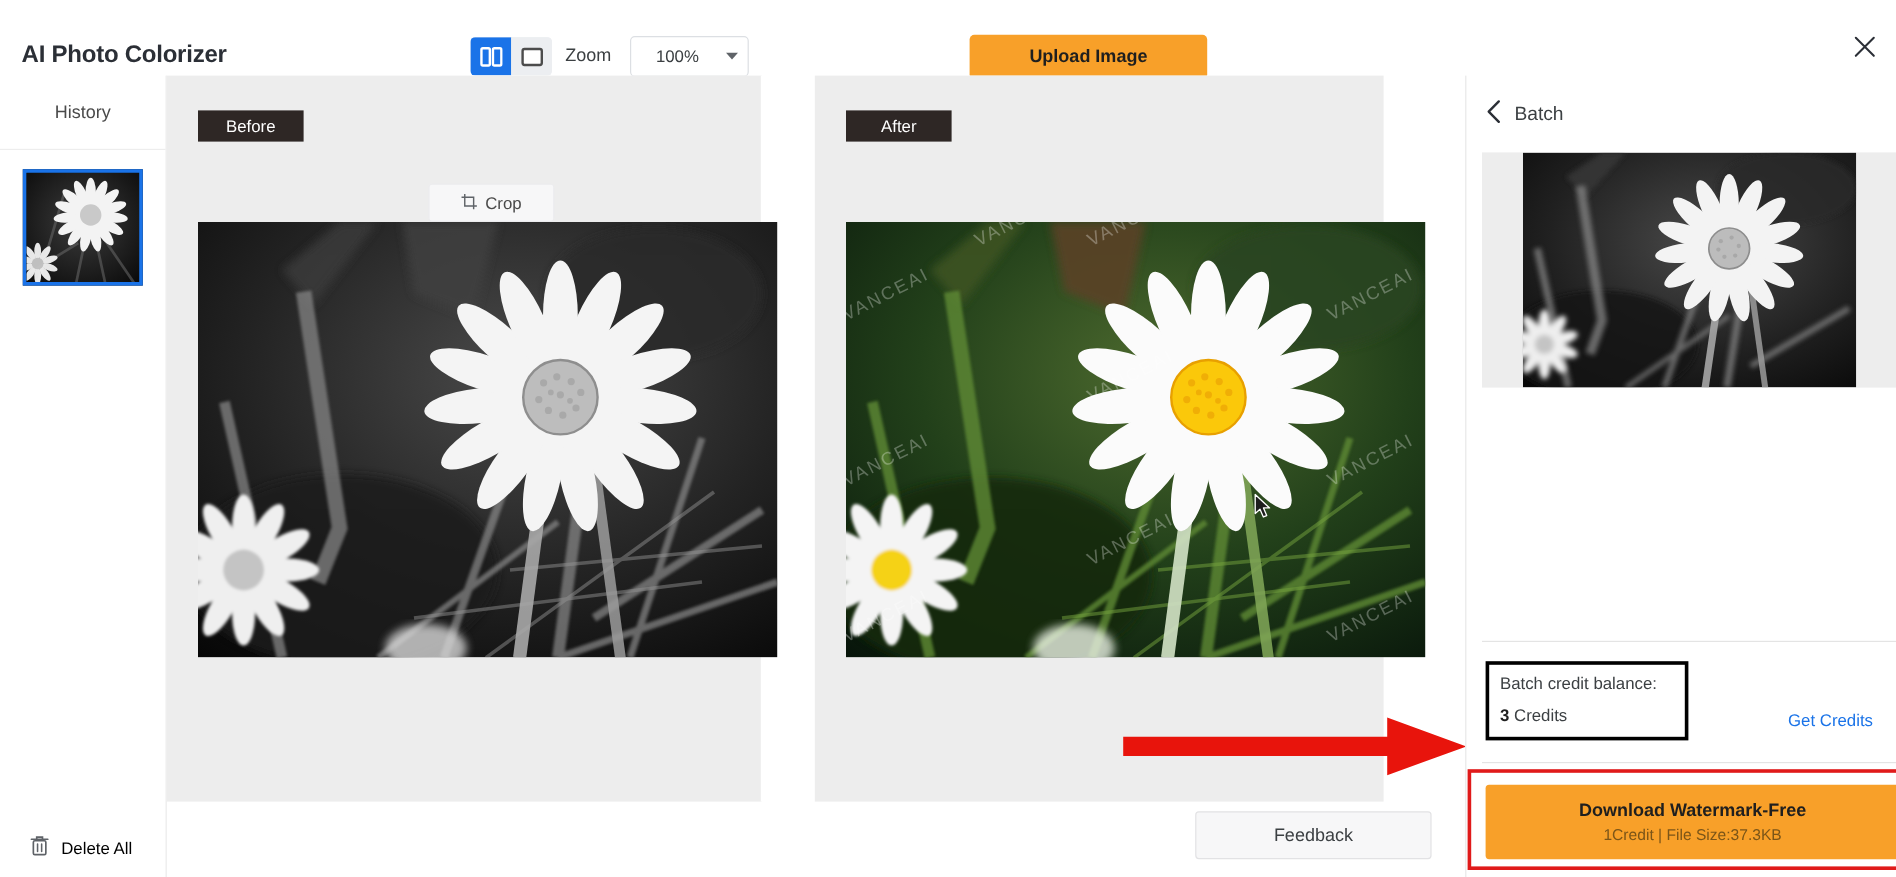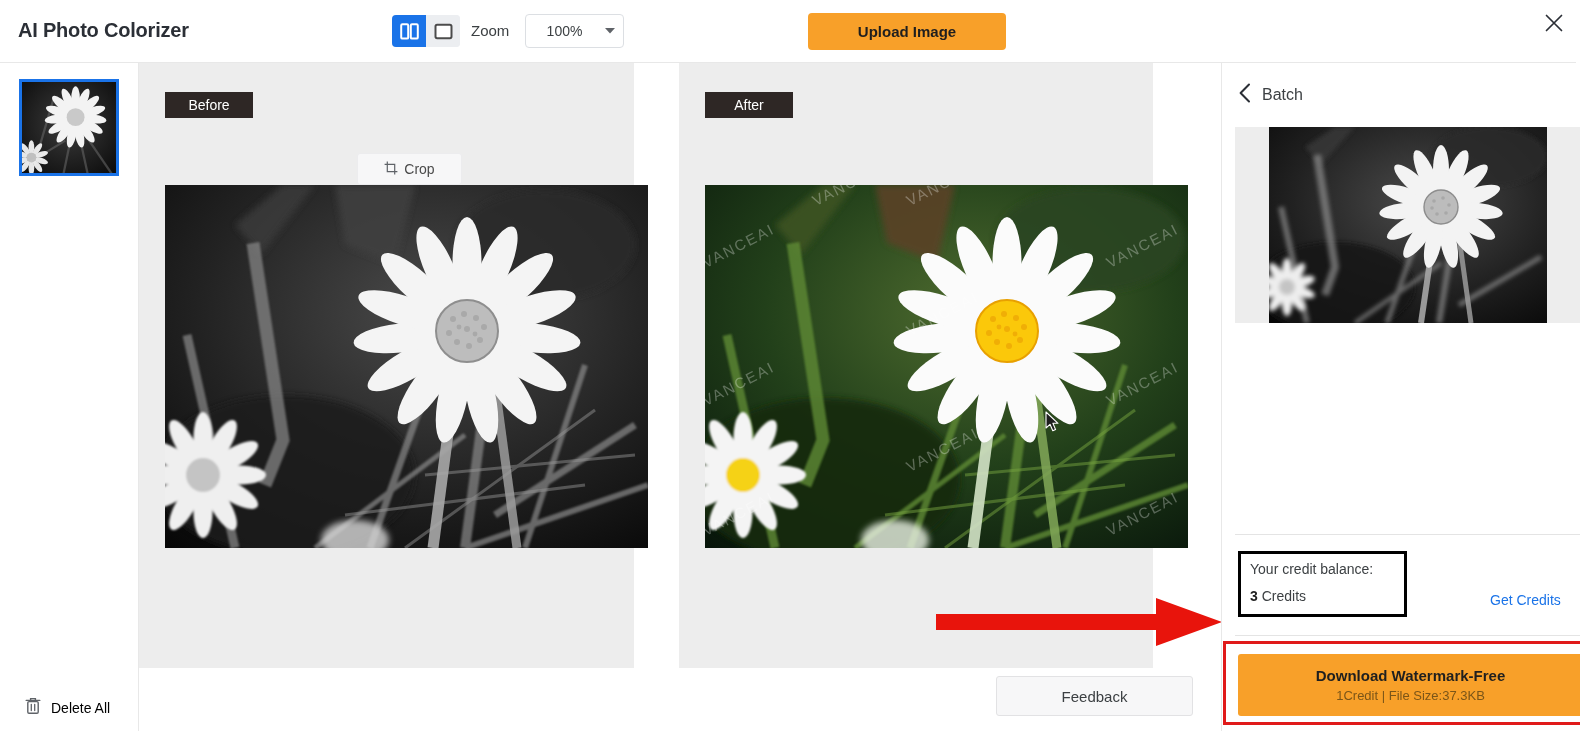--- a/index.html
+++ b/index.html
@@ -14,21 +14,21 @@
   #app {
     position: relative;
     width: 1580px;
     height: 731px;
     background: #ffffff;
   }
 
   
   #header {
     position: absolute;
-    left: 0; top: 0;
+    left: 0; top: 16px;
     width: 1576px; height: 63px;
     background: #ffffff;
     border-bottom: 1px solid #e8e8e8;
     display: flex;
     align-items: center;
   }
   #app-title {
     position: absolute;
     left: 18px; top: 19px;
     font-size: 20px;
@@ -385,20 +385,21 @@
     <button id="upload-btn">Upload Image</button>
 
     <div id="close-btn">
       <svg width="22" height="22" viewBox="0 0 22 22">
         <path d="M3.5 3.5 L18.5 18.5 M18.5 3.5 L3.5 18.5" stroke="#2b2f36" stroke-width="1.7" stroke-linecap="round"></path>
       </svg>
     </div>
   </div>
 
   <div id="sidebar">
+    <div id="history-header">History</div>
 
     <div id="history-list">
       <div class="thumb-item">
         <svg class="scene" viewBox="0 0 100 100" preserveAspectRatio="xMidYMid slice">
           <defs>
             <radialGradient id="tg1" cx="50%" cy="45%" r="70%">
               <stop offset="0%" stop-color="#3d3d3d"></stop>
                 <stop offset="100%" stop-color="#0c0c0c"></stop>
             </radialGradient>
           </defs>
@@ -818,21 +819,21 @@
               <use href="#petalPs" transform="rotate(324)"></use>
             <circle cx="0" cy="0" r="8" fill="#c4c4c4"></circle>
           </g>
         </svg>
       </div>
     </div>
 
     <div id="panel-divider"></div>
 
     <div id="credit-box">
-      <div id="credit-title">Your credit balance:</div>
+      <div id="credit-title">Batch credit balance:</div>
       <div id="credit-amount">
         <b>3</b><span> Credits</span>
       </div>
     </div>
 
     <div id="get-credits">Get Credits</div>
 
     <div id="divider2"></div>
 
     <div id="download-highlight">

